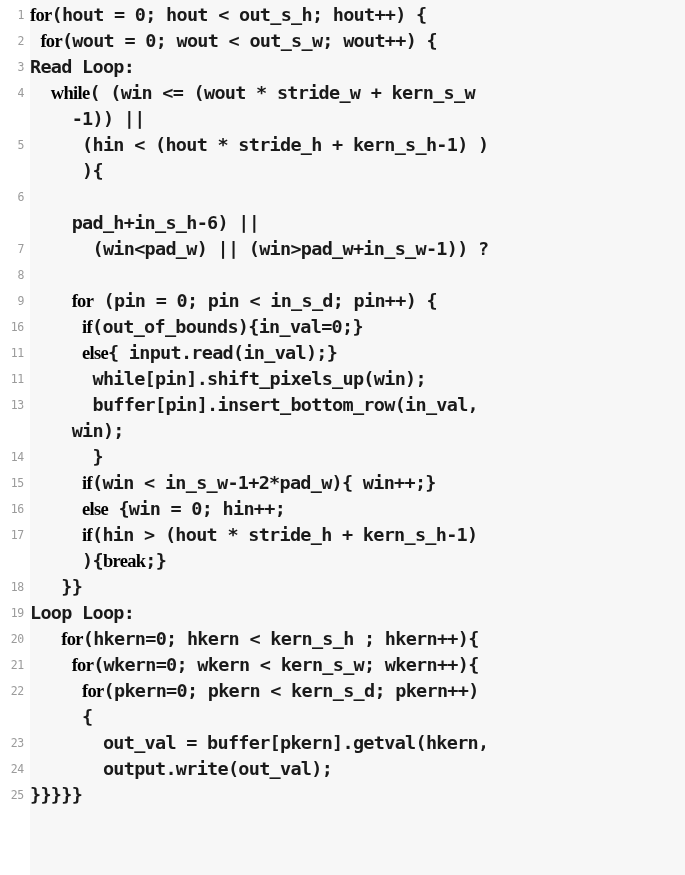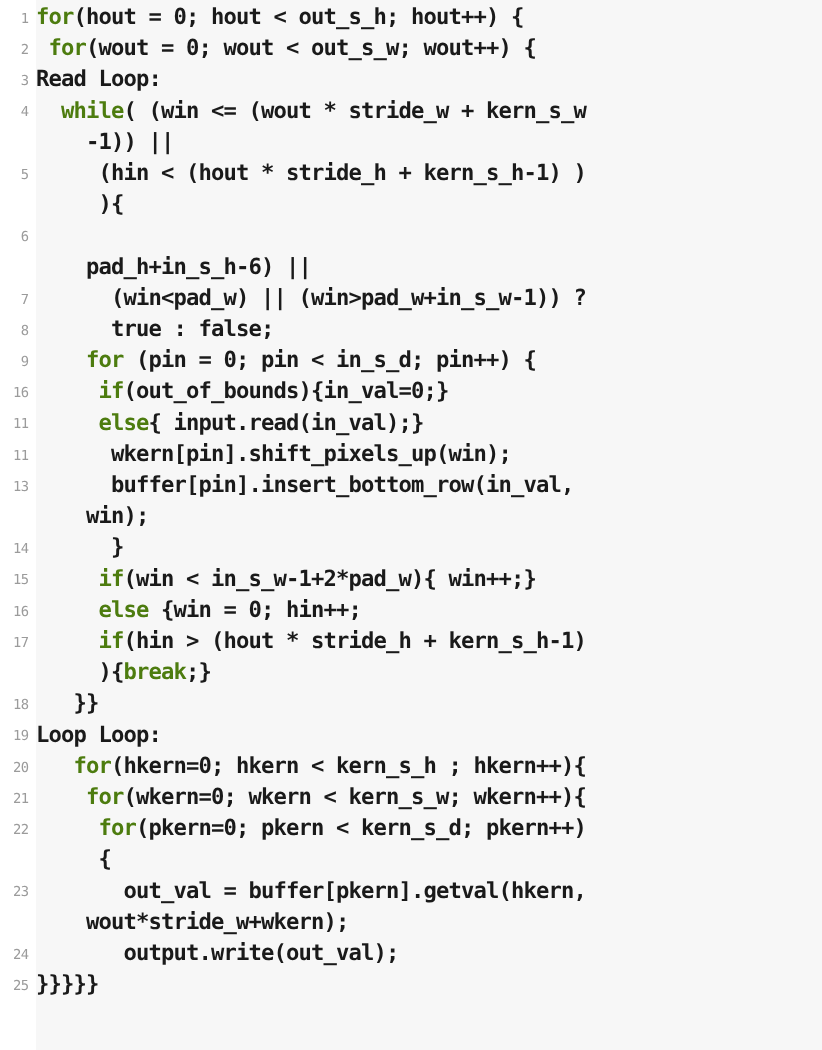--- a/index.html
+++ b/index.html
@@ -63,56 +63,56 @@
     font-family: "DejaVu Sans Mono", monospace;
     font-size: 18.5px;
     line-height: 26px;
     letter-spacing: -0.72px;
     color: #1a1a1a;
     font-weight: 700;
     white-space: pre;
   }
 
   .kw {
-    color: #4d7c0f;
+    color: #000000;
     font-weight: 700;
+    font-family: Liberation Serif, serif;
   }
 </style>
 </head>
 <body>
 
 <div id="listing">
   <div id="code-bg"></div>
   <div id="rows">
       <div class="code-line"><span class="lineno">1</span><span class="code-text"><span class="kw">for</span><span class="pl">(hout = 0; hout &lt; out_s_h; hout++) {</span></span></div>
       <div class="code-line"><span class="lineno">2</span><span class="code-text"><span class="pl"> </span><span class="kw">for</span><span class="pl">(wout = 0; wout &lt; out_s_w; wout++) {</span></span></div>
       <div class="code-line"><span class="lineno">3</span><span class="code-text"><span class="pl">Read Loop:</span></span></div>
       <div class="code-line"><span class="lineno">4</span><span class="code-text"><span class="pl">  </span><span class="kw">while</span><span class="pl">( (win &lt;= (wout * stride_w + kern_s_w</span></span></div>
       <div class="code-line"><span class="lineno"></span><span class="code-text"><span class="pl">    -1)) ||</span></span></div>
       <div class="code-line"><span class="lineno">5</span><span class="code-text"><span class="pl">     (hin &lt; (hout * stride_h + kern_s_h-1) )</span></span></div>
       <div class="code-line"><span class="lineno"></span><span class="code-text"><span class="pl">     ){</span></span></div>
       <div class="code-line"><span class="lineno">6</span></div>
       <div class="code-line"><span class="lineno"></span><span class="code-text"><span class="pl">    pad_h+in_s_h-6) ||</span></span></div>
       <div class="code-line"><span class="lineno">7</span><span class="code-text"><span class="pl">      (win&lt;pad_w) || (win&gt;pad_w+in_s_w-1)) ?</span></span></div>
-      <div class="code-line"><span class="lineno">8</span><span class="code-text"><span class="pl">      true : false;</span></span></div>
+      <div class="code-line"><span class="lineno">8</span></div>
       <div class="code-line"><span class="lineno">9</span><span class="code-text"><span class="pl">    </span><span class="kw">for</span><span class="pl"> (pin = 0; pin &lt; in_s_d; pin++) {</span></span></div>
       <div class="code-line"><span class="lineno">16</span><span class="code-text"><span class="pl">     </span><span class="kw">if</span><span class="pl">(out_of_bounds){in_val=0;}</span></span></div>
       <div class="code-line"><span class="lineno">11</span><span class="code-text"><span class="pl">     </span><span class="kw">else</span><span class="pl">{ input.read(in_val);}</span></span></div>
-      <div class="code-line"><span class="lineno">11</span><span class="code-text"><span class="pl">      wkern[pin].shift_pixels_up(win);</span></span></div>
+      <div class="code-line"><span class="lineno">11</span><span class="code-text"><span class="pl">      while[pin].shift_pixels_up(win);</span></span></div>
       <div class="code-line"><span class="lineno">13</span><span class="code-text"><span class="pl">      buffer[pin].insert_bottom_row(in_val,</span></span></div>
       <div class="code-line"><span class="lineno"></span><span class="code-text"><span class="pl">    win);</span></span></div>
       <div class="code-line"><span class="lineno">14</span><span class="code-text"><span class="pl">      }</span></span></div>
       <div class="code-line"><span class="lineno">15</span><span class="code-text"><span class="pl">     </span><span class="kw">if</span><span class="pl">(win &lt; in_s_w-1+2*pad_w){ win++;}</span></span></div>
       <div class="code-line"><span class="lineno">16</span><span class="code-text"><span class="pl">     </span><span class="kw">else</span><span class="pl"> {win = 0; hin++;</span></span></div>
       <div class="code-line"><span class="lineno">17</span><span class="code-text"><span class="pl">     </span><span class="kw">if</span><span class="pl">(hin &gt; (hout * stride_h + kern_s_h-1)</span></span></div>
       <div class="code-line"><span class="lineno"></span><span class="code-text"><span class="pl">     ){</span><span class="kw">break</span><span class="pl">;}</span></span></div>
       <div class="code-line"><span class="lineno">18</span><span class="code-text"><span class="pl">   }}</span></span></div>
       <div class="code-line"><span class="lineno">19</span><span class="code-text"><span class="pl">Loop Loop:</span></span></div>
       <div class="code-line"><span class="lineno">20</span><span class="code-text"><span class="pl">   </span><span class="kw">for</span><span class="pl">(hkern=0; hkern &lt; kern_s_h ; hkern++){</span></span></div>
       <div class="code-line"><span class="lineno">21</span><span class="code-text"><span class="pl">    </span><span class="kw">for</span><span class="pl">(wkern=0; wkern &lt; kern_s_w; wkern++){</span></span></div>
       <div class="code-line"><span class="lineno">22</span><span class="code-text"><span class="pl">     </span><span class="kw">for</span><span class="pl">(pkern=0; pkern &lt; kern_s_d; pkern++)</span></span></div>
       <div class="code-line"><span class="lineno"></span><span class="code-text"><span class="pl">     {</span></span></div>
       <div class="code-line"><span class="lineno">23</span><span class="code-text"><span class="pl">       out_val = buffer[pkern].getval(hkern,</span></span></div>
-      <div class="code-line"><span class="lineno"></span><span class="code-text"><span class="pl">    wout*stride_w+wkern);</span></span></div>
       <div class="code-line"><span class="lineno">24</span><span class="code-text"><span class="pl">       output.write(out_val);</span></span></div>
       <div class="code-line"><span class="lineno">25</span><span class="code-text"><span class="pl">}}}}}</span></span></div>
     </div>
 </div>
 
 </body></html>

